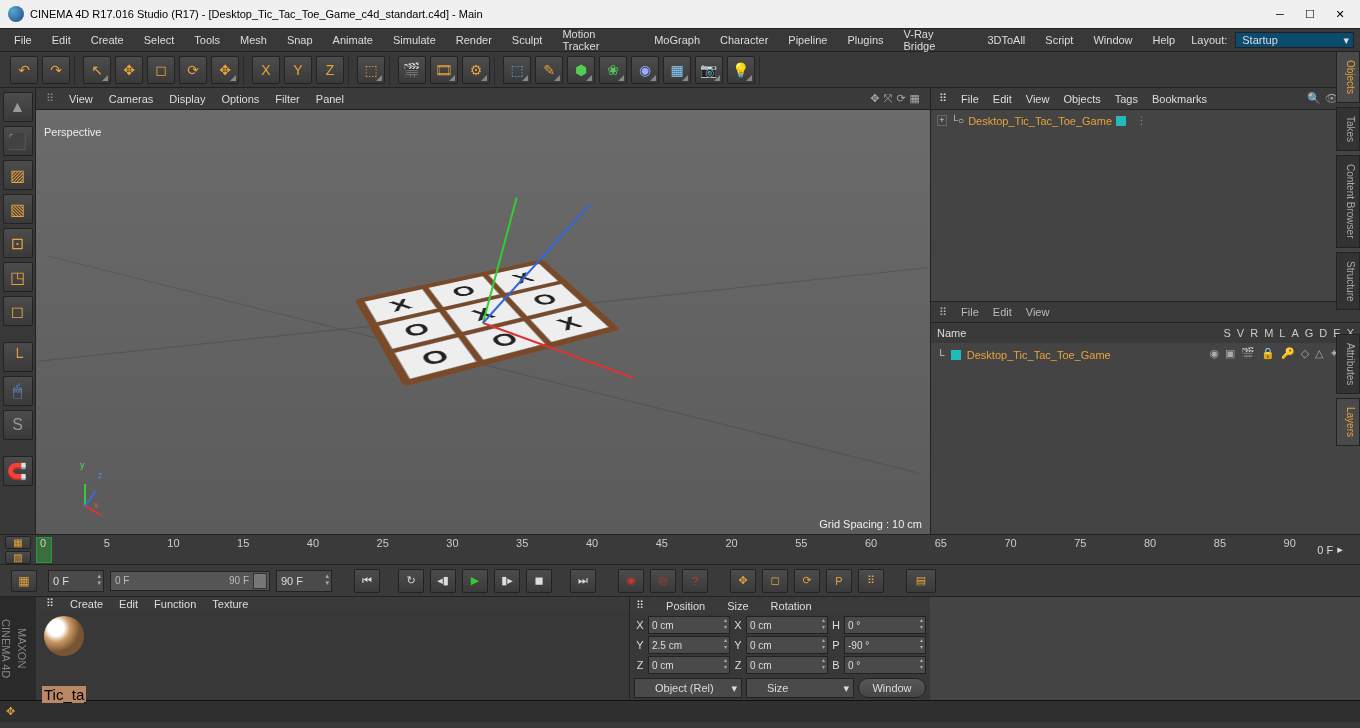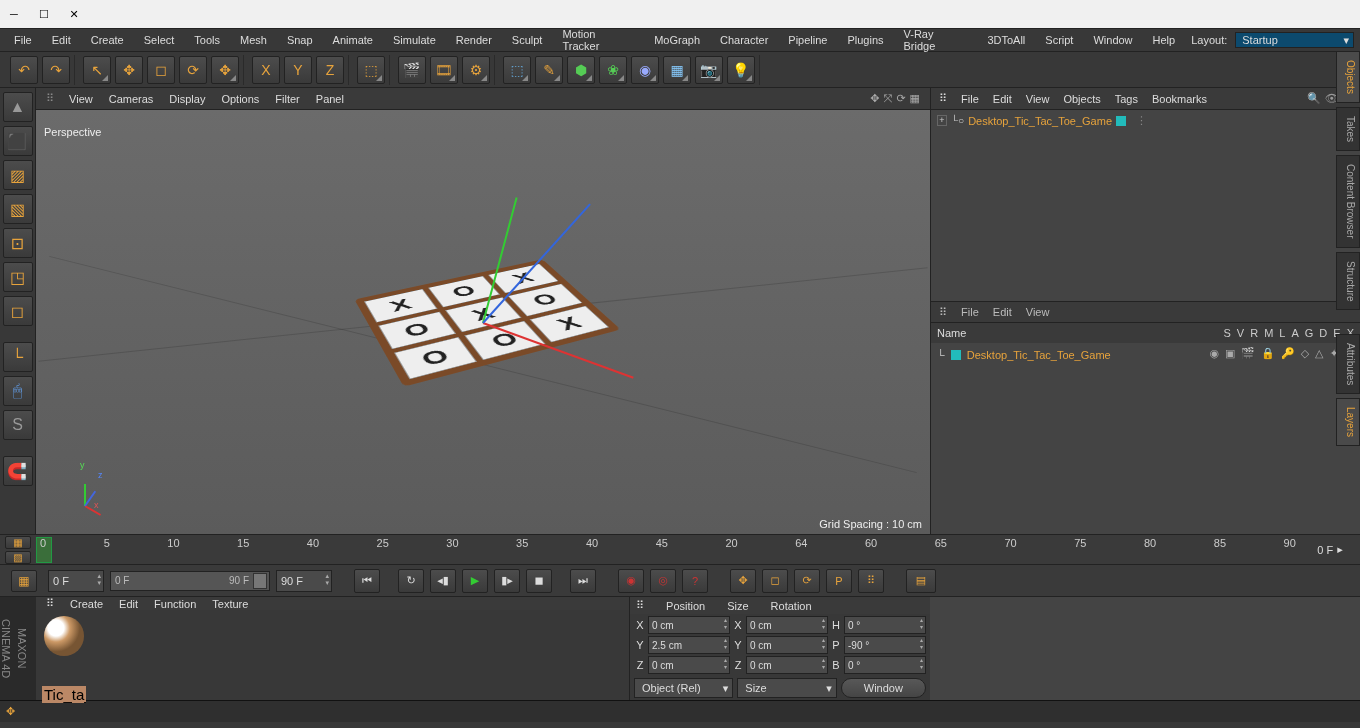--- a/index.html
+++ b/index.html
@@ -80,40 +80,44 @@
 .mat-item{width:44px;display:flex;flex-direction:column;align-items:center;gap:2px;}
 .mat-ball{width:40px;height:40px;border-radius:50%;background:radial-gradient(circle at 30% 30%,#fff 8px,#c96 14px,#753 60%);}
 .mat-name{font-size:15px;background:#b86;color:#000;padding:0 2px;white-space:nowrap;overflow:hidden;width:44px;margin-top:28px;}
 .coord-panel{width:300px;background:#383838;display:flex;flex-direction:column;}
 .coord-head{height:22px;background:#3a3a3a;display:flex;align-items:center;color:#ddd;padding:0 6px;gap:22px;}
 .coord-grid{display:grid;grid-template-columns:12px 1fr 12px 1fr 12px 1fr;gap:2px;padding:2px 4px;align-items:center;}
 .coord-grid .lbl{color:#ddd;text-align:center;}
 .cf{background:#4a4a4a;border:1px solid #222;color:#ddd;height:18px;padding:0 3px;position:relative;font-size:10px;display:flex;align-items:center;}
 .cf::after{content:"▴\A▾";white-space:pre;position:absolute;right:2px;top:0;font-size:6px;line-height:7px;color:#aaa;}
 .coord-bot{display:flex;gap:4px;padding:2px 4px;}
-.coord-bot .sel{flex:1;background:#4a4a4a;border:1px solid #222;color:#ddd;height:20px;display:flex;align-items:center;padding:0 7px;position:relative;}
+.coord-bot .sel{flex:1;background:#4a4a4a;border:1px solid #222;color:#ddd;height:20px;display:flex;align-items:center;padding:0 20px;position:relative;}
 .coord-bot .sel::after{content:"▾";position:absolute;right:4px;}
 .coord-bot .apply{flex:1;background:linear-gradient(#585858,#454545);border:1px solid #222;color:#ddd;height:20px;border-radius:10px;display:flex;align-items:center;justify-content:center;}
 .right-lower{width:430px;background:#444;}
 .statusbar{height:22px;background:#2f2f2f;border-top:1px solid #111;display:flex;align-items:center;padding:0 6px;gap:8px;color:#ccc;}
 .status-icon{color:#e7a33c;}
 
 .scene{position:absolute;left:50%;top:50%;transform:translate(-50%,-55%);}
 .board{position:relative;width:220px;height:160px;transform:perspective(700px) rotateX(58deg) rotateZ(-24deg);background:#7a4a28;border-radius:6px;padding:8px;display:grid;grid-template-columns:repeat(3,1fr);grid-template-rows:repeat(3,1fr);gap:6px;}
 .tile{background:#eee;border:1px solid #999;display:flex;align-items:center;justify-content:center;font-weight:bold;font-size:30px;color:#222;font-family:Arial;}
 .gizmo-line{position:absolute;left:50%;top:50%;height:2px;transform-origin:left center;}
 .gx{width:160px;background:#d33;transform:rotate(20deg);}
 .gy{width:130px;background:#3c3;transform:rotate(-75deg);}
 .gz{width:160px;background:#36d;transform:rotate(-48deg);}
 .floor-line{position:absolute;background:rgba(0,0,0,.15);height:1px;}
 </style>
 </head>
 <body>
 
 <div class="titlebar">
+  <div class="title">
+    <span class="logo"></span>
+    <span>CINEMA 4D R17.016 Studio (R17) - [Desktop_Tic_Tac_Toe_Game_c4d_standart.c4d] - Main</span>
+  </div>
   <div class="win-controls">
     <span>─</span>
     <span>☐</span>
     <span>✕</span>
   </div>
 </div>
 
 <div class="menubar">
   <span class="mi">File</span>
   <span class="mi">Edit</span>
@@ -332,21 +336,21 @@
       <span>5</span>
       <span>10</span>
       <span>15</span>
       <span>40</span>
       <span>25</span>
       <span>30</span>
       <span>35</span>
       <span>40</span>
       <span>45</span>
       <span>20</span>
-      <span>64</span>
+      <span>55</span>
       <span>60</span>
       <span>65</span>
       <span>70</span>
       <span>75</span>
       <span>80</span>
       <span>85</span>
       <span>90</span>
     </div>
   </div>
   <div class="tl-end">

